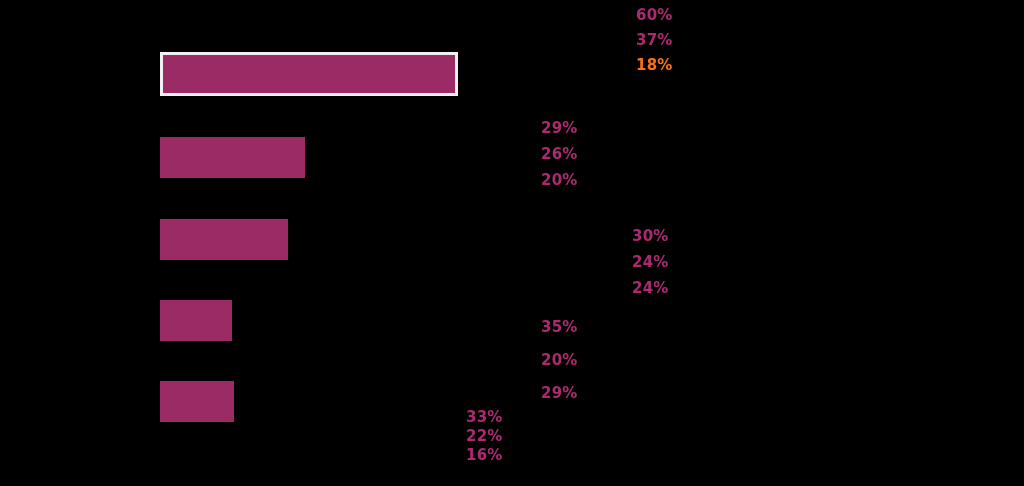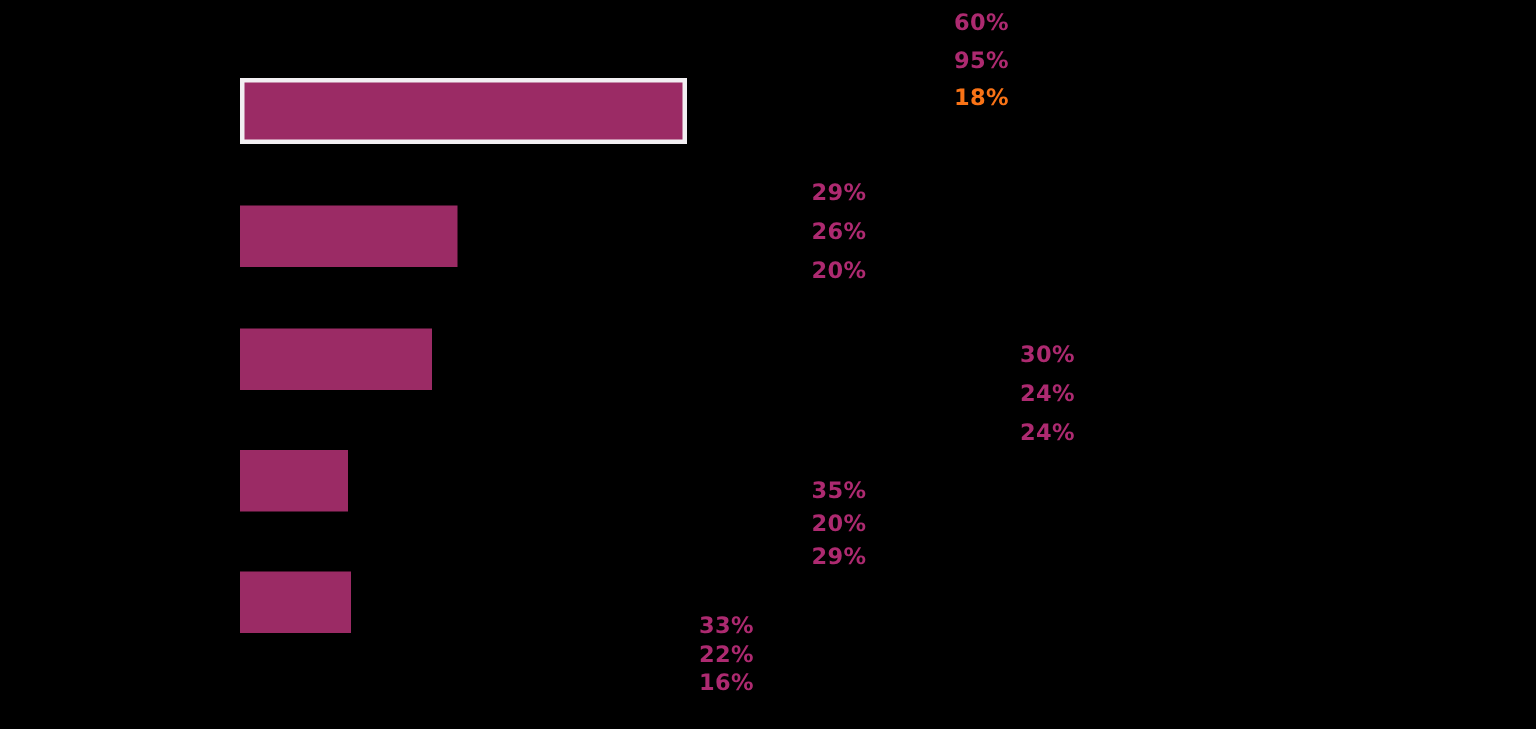--- a/index.html
+++ b/index.html
@@ -50,37 +50,37 @@
   <div class="plot-area">
 
     <div class="bar selected" style="left: 160px; top: 52px; width: 298px; height: 44px; background: rgb(155, 43, 101); border-color: rgb(242, 239, 242);"></div>
     <div class="bar" style="left: 160px; top: 137px; width: 145px; height: 41px; background: rgb(155, 43, 101);"></div>
     <div class="bar" style="left: 160px; top: 219px; width: 128px; height: 41px; background: rgb(155, 43, 101);"></div>
     <div class="bar" style="left: 160px; top: 300px; width: 72px; height: 41px; background: rgb(155, 43, 101);"></div>
     <div class="bar" style="left: 160px; top: 381px; width: 74px; height: 41px; background: rgb(155, 43, 101);"></div>
 
     <div class="label-group" style="left: 636px; top: 8px; gap: 10px;">
       <span class="value-label" style="color: rgb(173, 42, 112);">60%</span>
-      <span class="value-label" style="color: rgb(173, 42, 112);">95%</span>
+      <span class="value-label" style="color: rgb(173, 42, 112);">37%</span>
       <span class="value-label" style="color: #f97316;">18%</span>
     </div>
 
     <div class="label-group" style="left: 541px; top: 121px; gap: 11px; justify-content: center;">
       <span class="value-label" style="color: rgb(173, 42, 112);">29%</span>
       <span class="value-label" style="color: rgb(173, 42, 112);">26%</span>
       <span class="value-label" style="color: rgb(173, 42, 112);">20%</span>
     </div>
 
     <div class="label-group" style="left: 632px; top: 229px; gap: 11px;">
-      <span class="value-label" style="color: rgb(173, 42, 112); margin-left: 48px;">30%</span>
+      <span class="value-label" style="color: rgb(173, 42, 112);">30%</span>
       <span class="value-label" style="color: rgb(173, 42, 112);">24%</span>
       <span class="value-label" style="color: rgb(173, 42, 112);">24%</span>
     </div>
 
-    <div class="label-group" style="left: 541px; top: 320px; gap: 7px;">
+    <div class="label-group" style="left: 541px; top: 320px; gap: 18px;">
       <span class="value-label" style="color: rgb(173, 42, 112);">35%</span>
       <span class="value-label" style="color: rgb(173, 42, 112);">20%</span>
       <span class="value-label" style="color: rgb(173, 42, 112);">29%</span>
     </div>
 
     <div class="label-group" style="left: 466px; top: 410px; gap: 4px;">
       <span class="value-label" style="color: rgb(173, 42, 112);">33%</span>
       <span class="value-label" style="color: rgb(173, 42, 112);">22%</span>
       <span class="value-label" style="color: rgb(173, 42, 112);">16%</span>
     </div>

